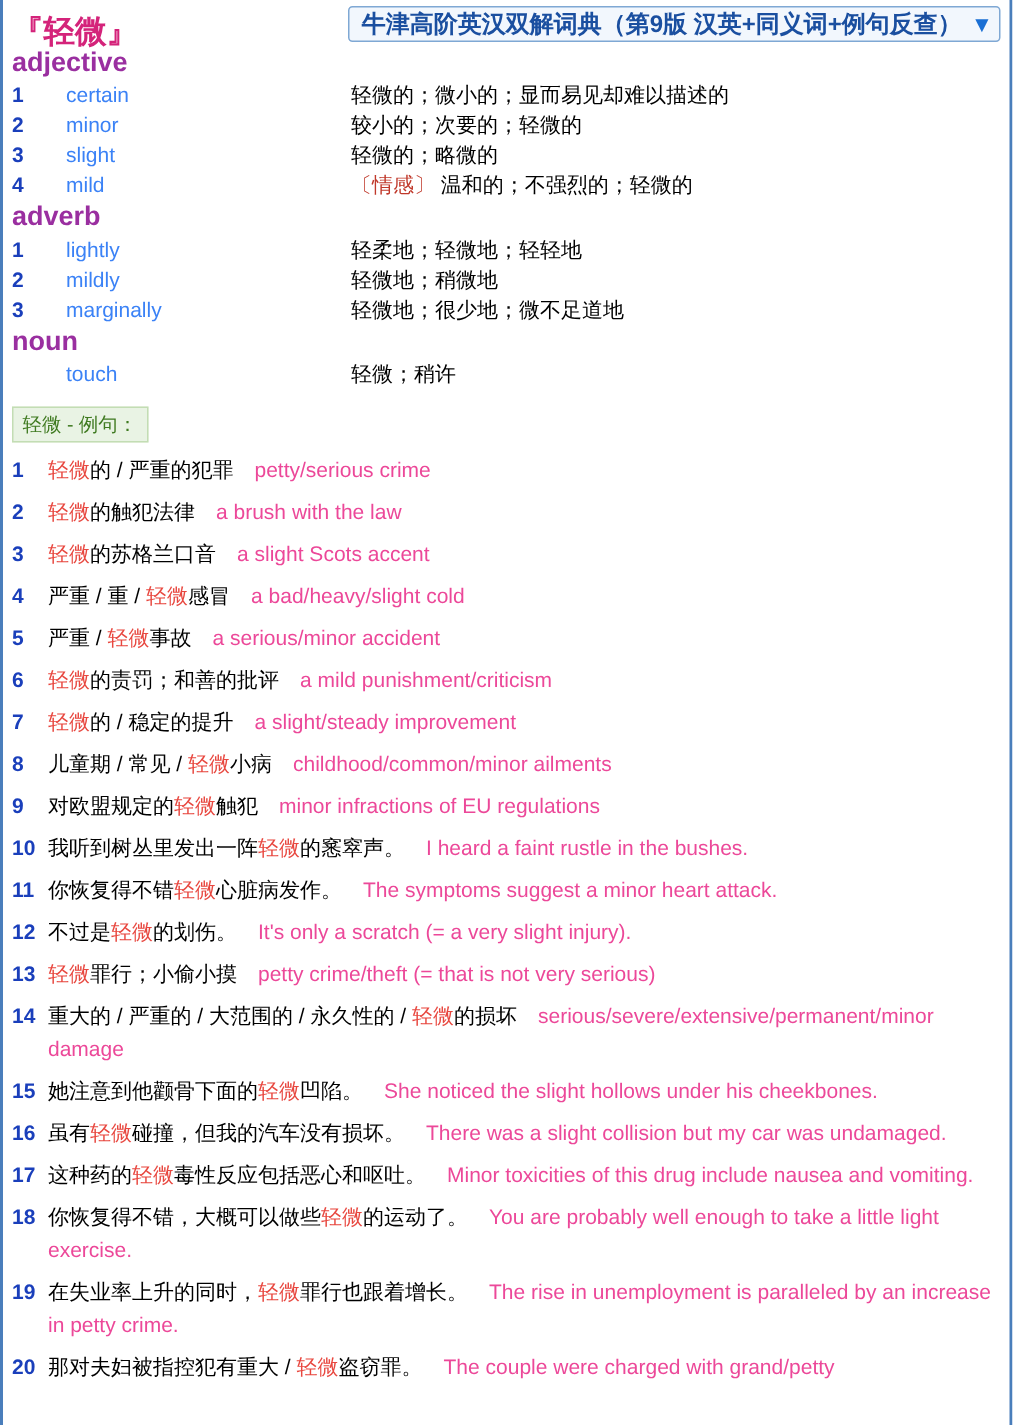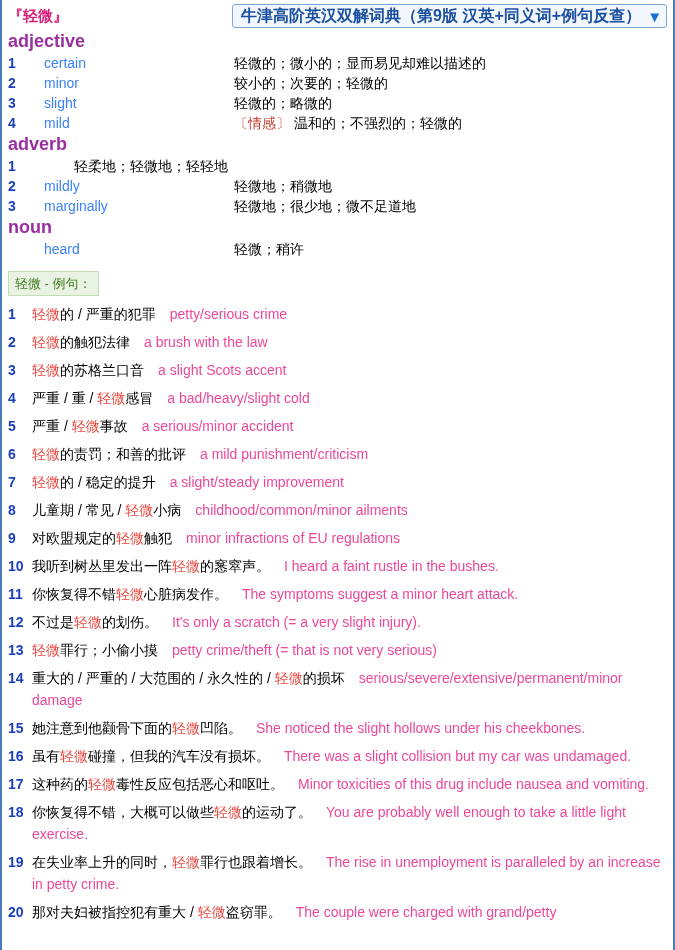--- a/index.html
+++ b/index.html
@@ -21,21 +21,21 @@
   }
   
   .header {
     display: flex;
     align-items: flex-start;
     padding: 4px 6px 0 6px;
     height: 30px;
   }
   .headword {
     color: #d4237a;
-    font-size: 15px;
+    font-size: 21px;
     font-weight: bold;
     white-space: nowrap;
     padding-top: 3px;
   }
   .dict-bar {
     margin-left: auto;
     display: flex;
     align-items: center;
     border: 1px solid #7fa8d4;
     border-radius: 3px;
@@ -156,36 +156,37 @@
         <span class="sense-def">轻微的；略微的</span>
       </div>
       <div class="sense-row">
         <span class="sense-num">4</span>
         <span class="sense-word">mild</span>
         <span class="sense-def"><span class="sense-tag">〔情感〕</span>  温和的；不强烈的；轻微的</span>
       </div>
       <div class="pos">adverb</div>
       <div class="sense-row">
         <span class="sense-num">1</span>
+        <span class="sense-word">lightly</span>
         <span class="sense-def">轻柔地；轻微地；轻轻地</span>
       </div>
       <div class="sense-row">
         <span class="sense-num">2</span>
         <span class="sense-word">mildly</span>
         <span class="sense-def">轻微地；稍微地</span>
       </div>
       <div class="sense-row">
         <span class="sense-num">3</span>
         <span class="sense-word">marginally</span>
         <span class="sense-def">轻微地；很少地；微不足道地</span>
       </div>
       <div class="pos">noun</div>
       <div class="sense-row">
         <span class="sense-num"></span>
-        <span class="sense-word">heard</span>
+        <span class="sense-word">touch</span>
         <span class="sense-def">轻微；稍许</span>
       </div>
     </div>
 
   
   <div class="ex-title-wrap">
     <span class="ex-title">轻微 - 例句：</span>
   </div>
 
   

